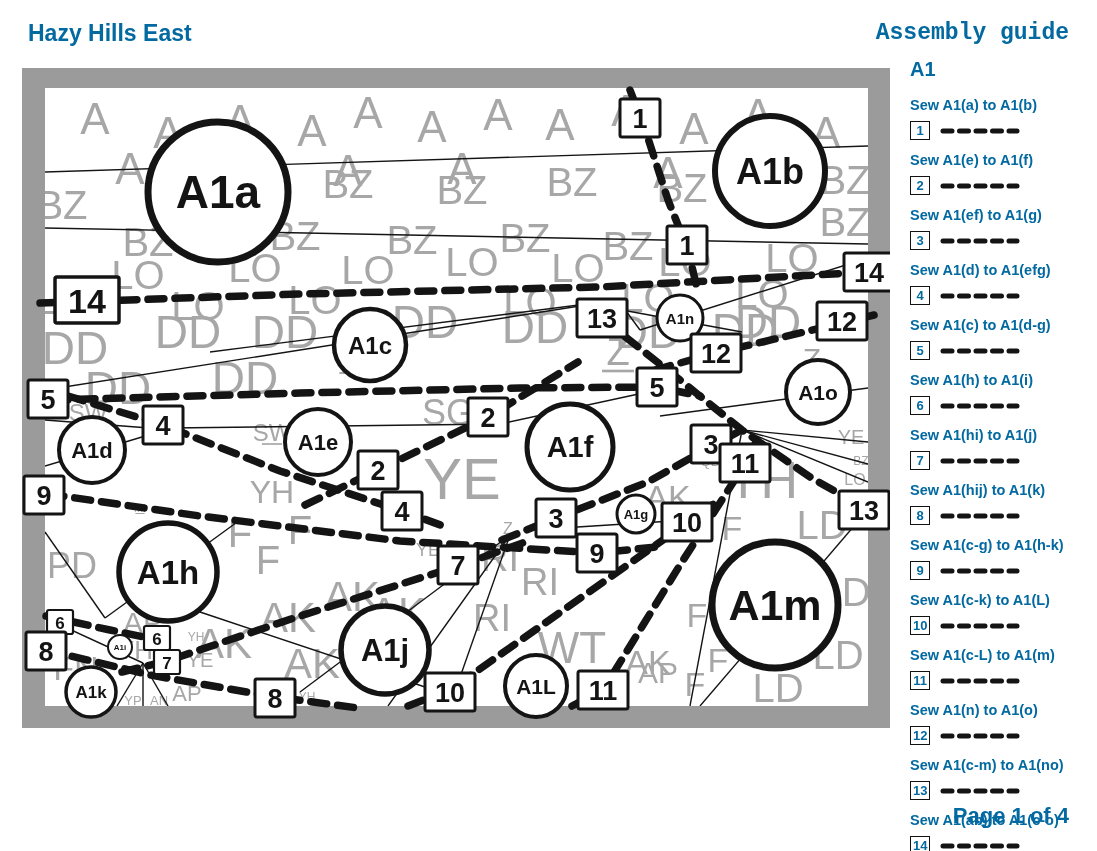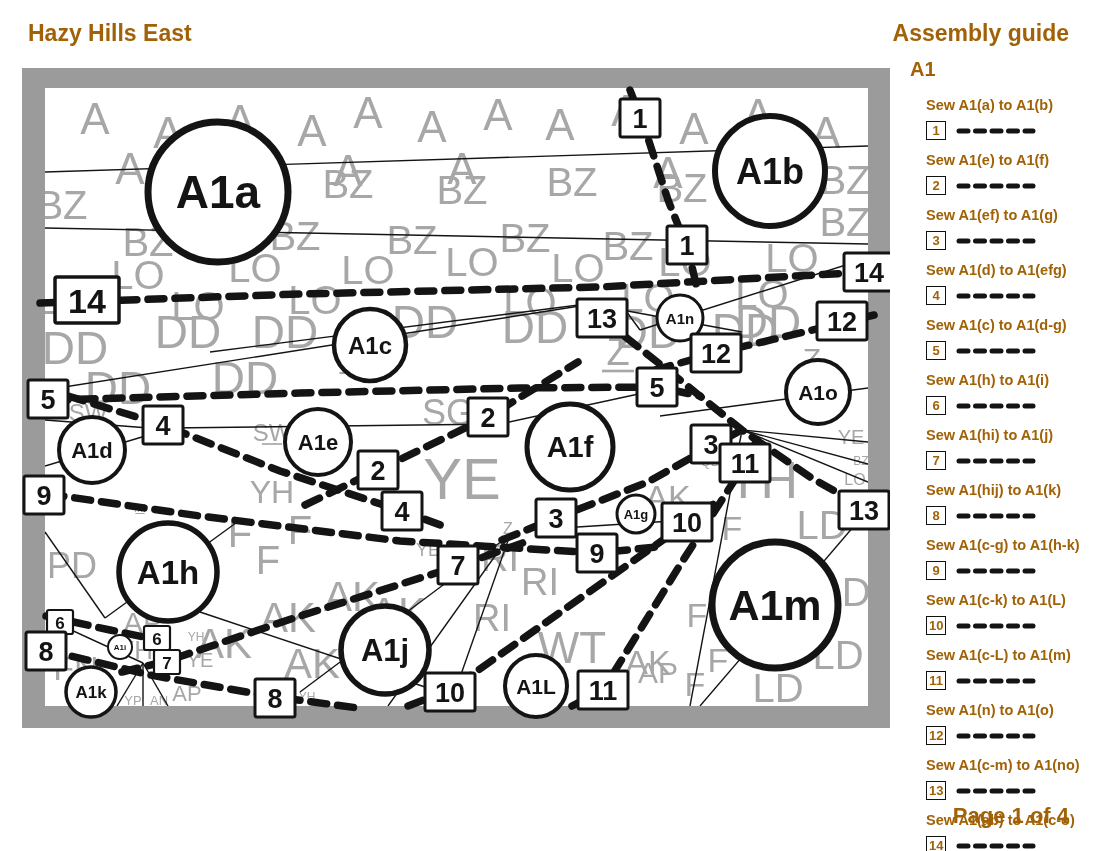--- a/index.html
+++ b/index.html
@@ -1,25 +1,25 @@
 <!DOCTYPE html>
 <html><head>
 <meta charset="utf-8">
 <style>
   html,body{margin:0;padding:0;background:#fff;}
   .page{position:relative;width:1097px;height:851px;background:#fff;overflow:hidden;
-        font-family:"Liberation Sans",sans-serif;color:#a16207;}
+        font-family:"Liberation Sans",sans-serif;color:#0369a1;}
   .hdr-title{position:absolute;left:28px;top:20px;font-size:23px;font-weight:bold;}
-  .hdr-guide{position:absolute;right:28px;top:20px;font-size:23px;font-weight:bold;text-align:right;}
+  .hdr-guide{position:absolute;right:28px;top:20px;font-size:23px;font-weight:bold;text-align:right;font-family:Liberation Mono, monospace;}
   .ftr-copy{position:absolute;left:28px;bottom:22px;font-size:22px;font-weight:bold;}
   .ftr-page{position:absolute;right:28px;bottom:22px;font-size:22px;font-weight:bold;text-align:center;}
   #diagram{position:absolute;left:22px;top:68px;width:868px;height:660px;}
   .sidebar{position:absolute;left:910px;top:58px;width:170px;}
   .sb-heading{font-size:20px;font-weight:bold;margin:0 0 16px 0;}
-  .step{margin-bottom:11px;margin-left:16px;}
+  .step{margin-bottom:11px;}
   .step-text{font-size:14.5px;font-weight:bold;line-height:17px;margin-bottom:6px;}
   .step-key{display:flex;align-items:center;height:21px;}
   .kbox{display:inline-flex;align-items:center;justify-content:center;min-width:20px;height:19px;
         padding:0 2px;border:1.5px solid #111;background:#fff;font-size:13px;font-weight:bold;box-sizing:border-box;}
   .kdash{margin-left:9px;}
   svg text{font-family:"Liberation Sans",sans-serif;}
 </style>
 </head>
 <body>
 

